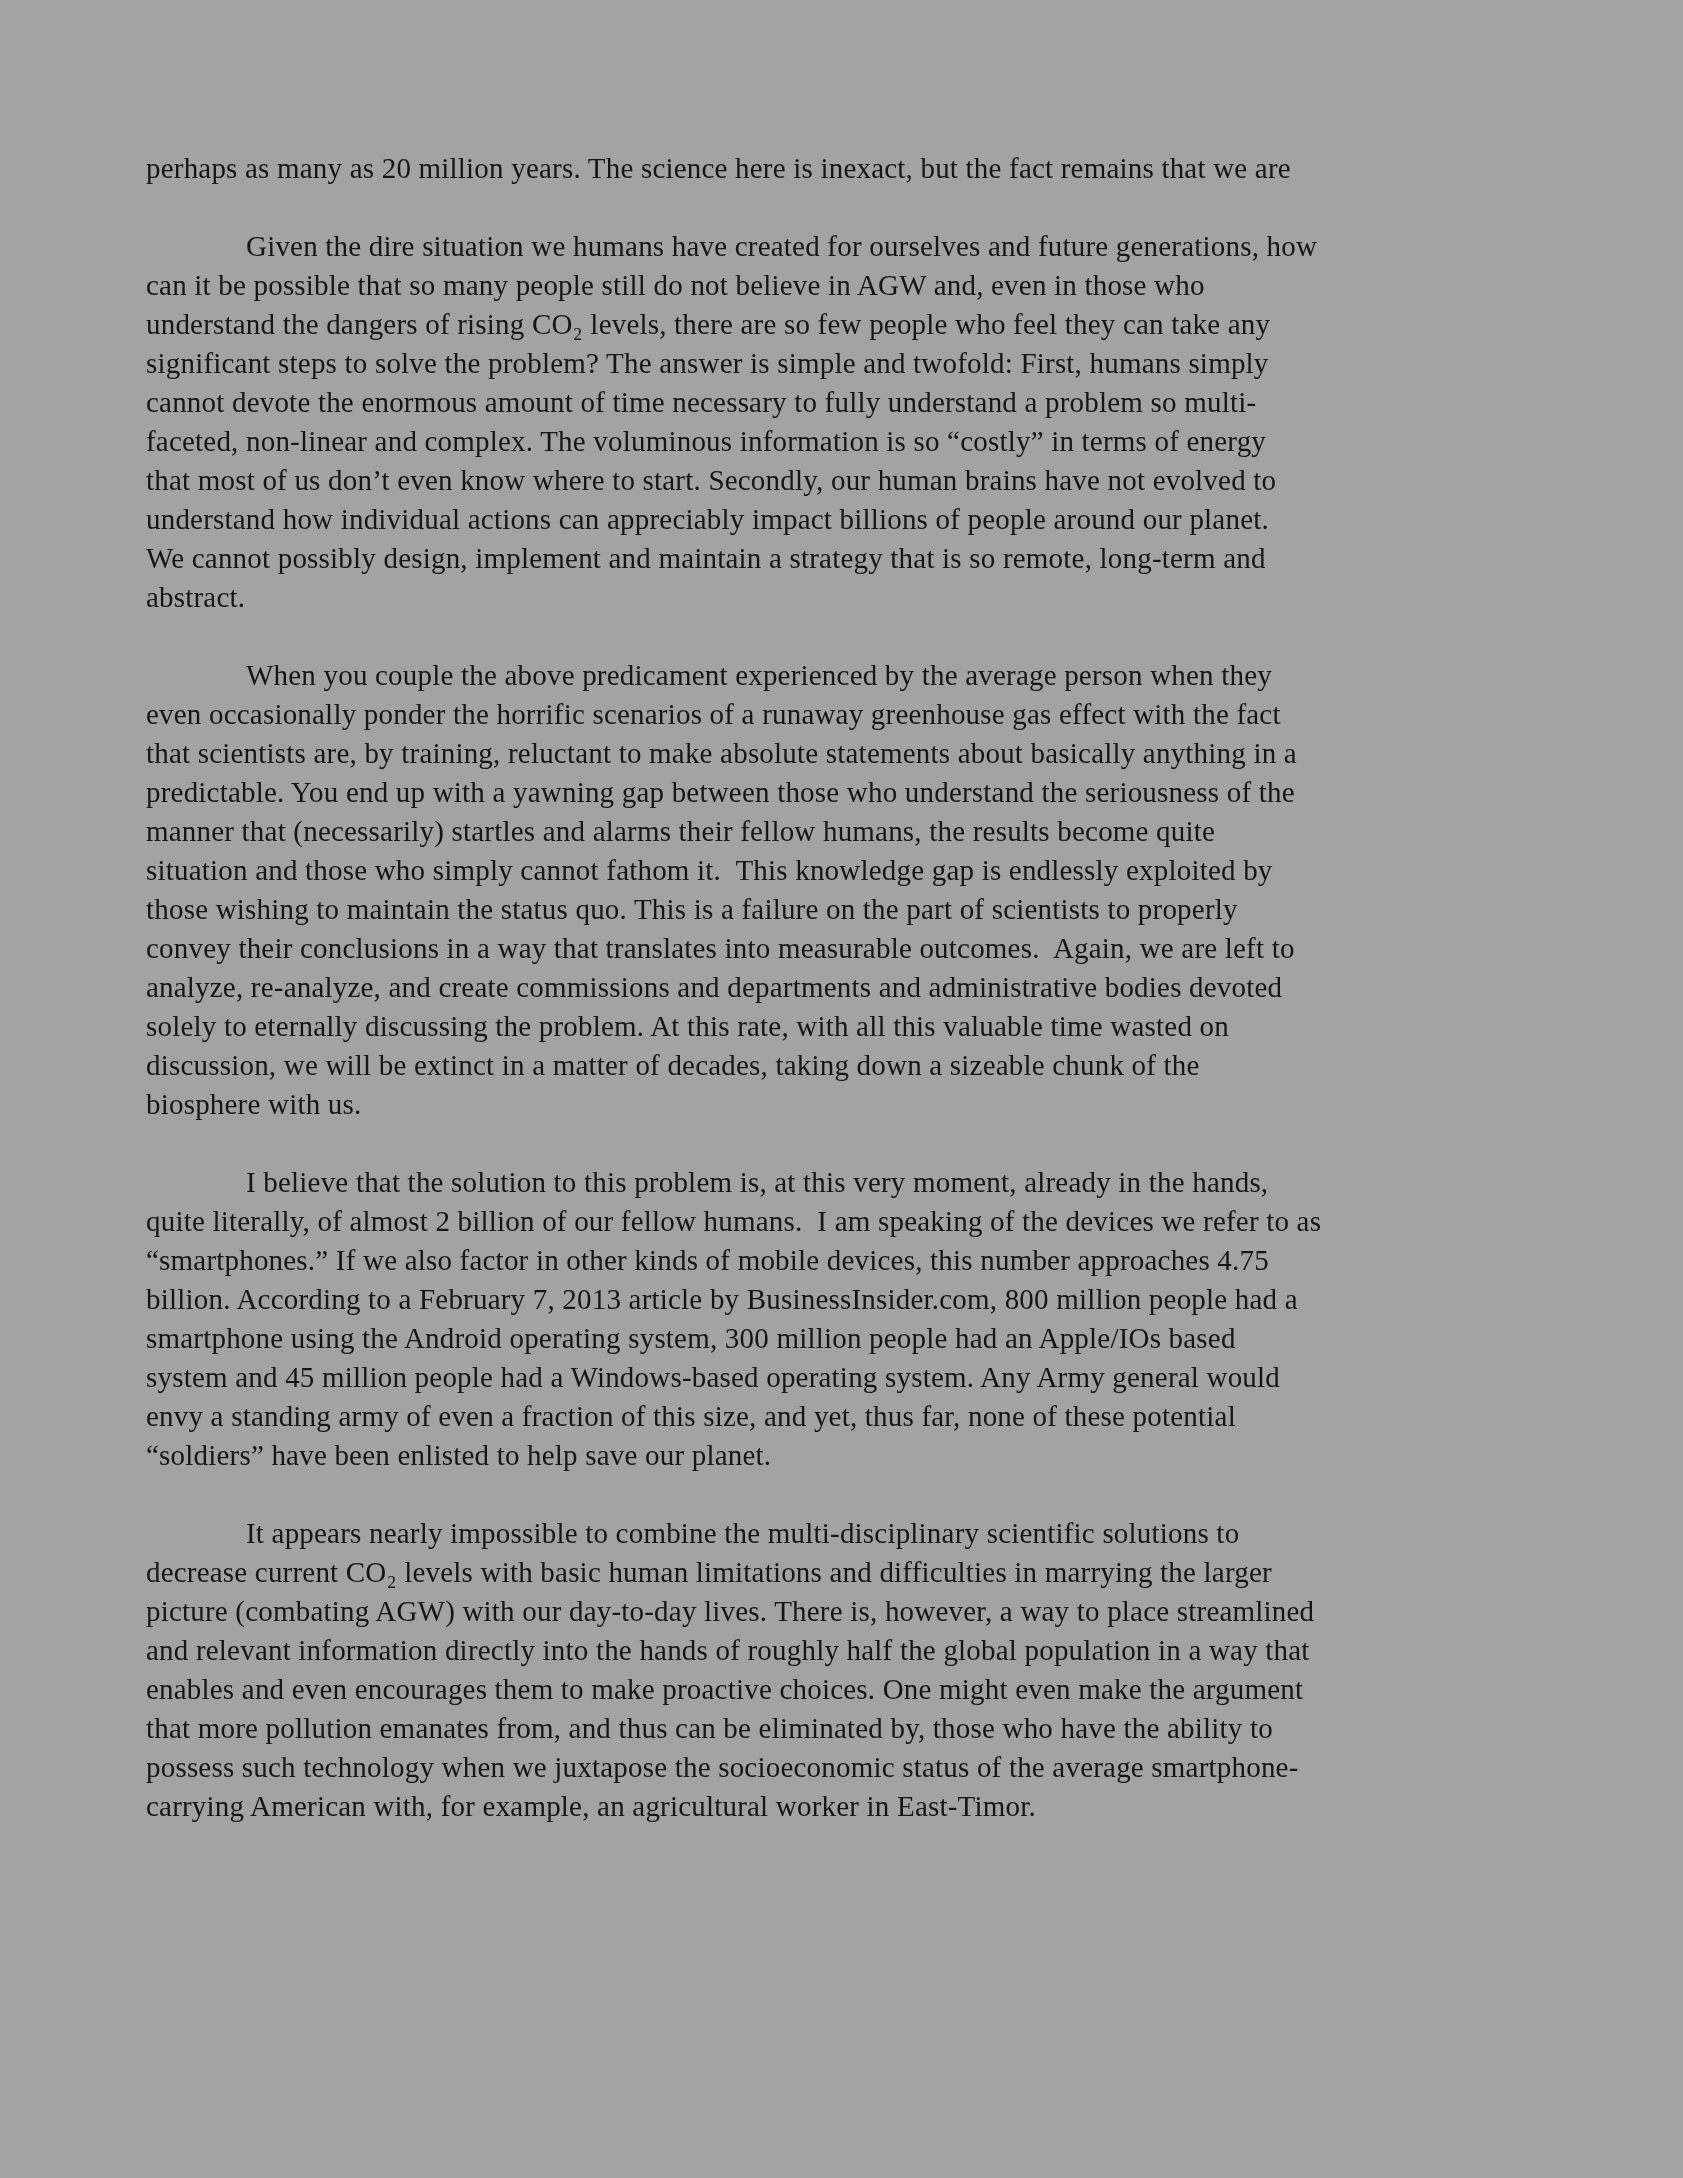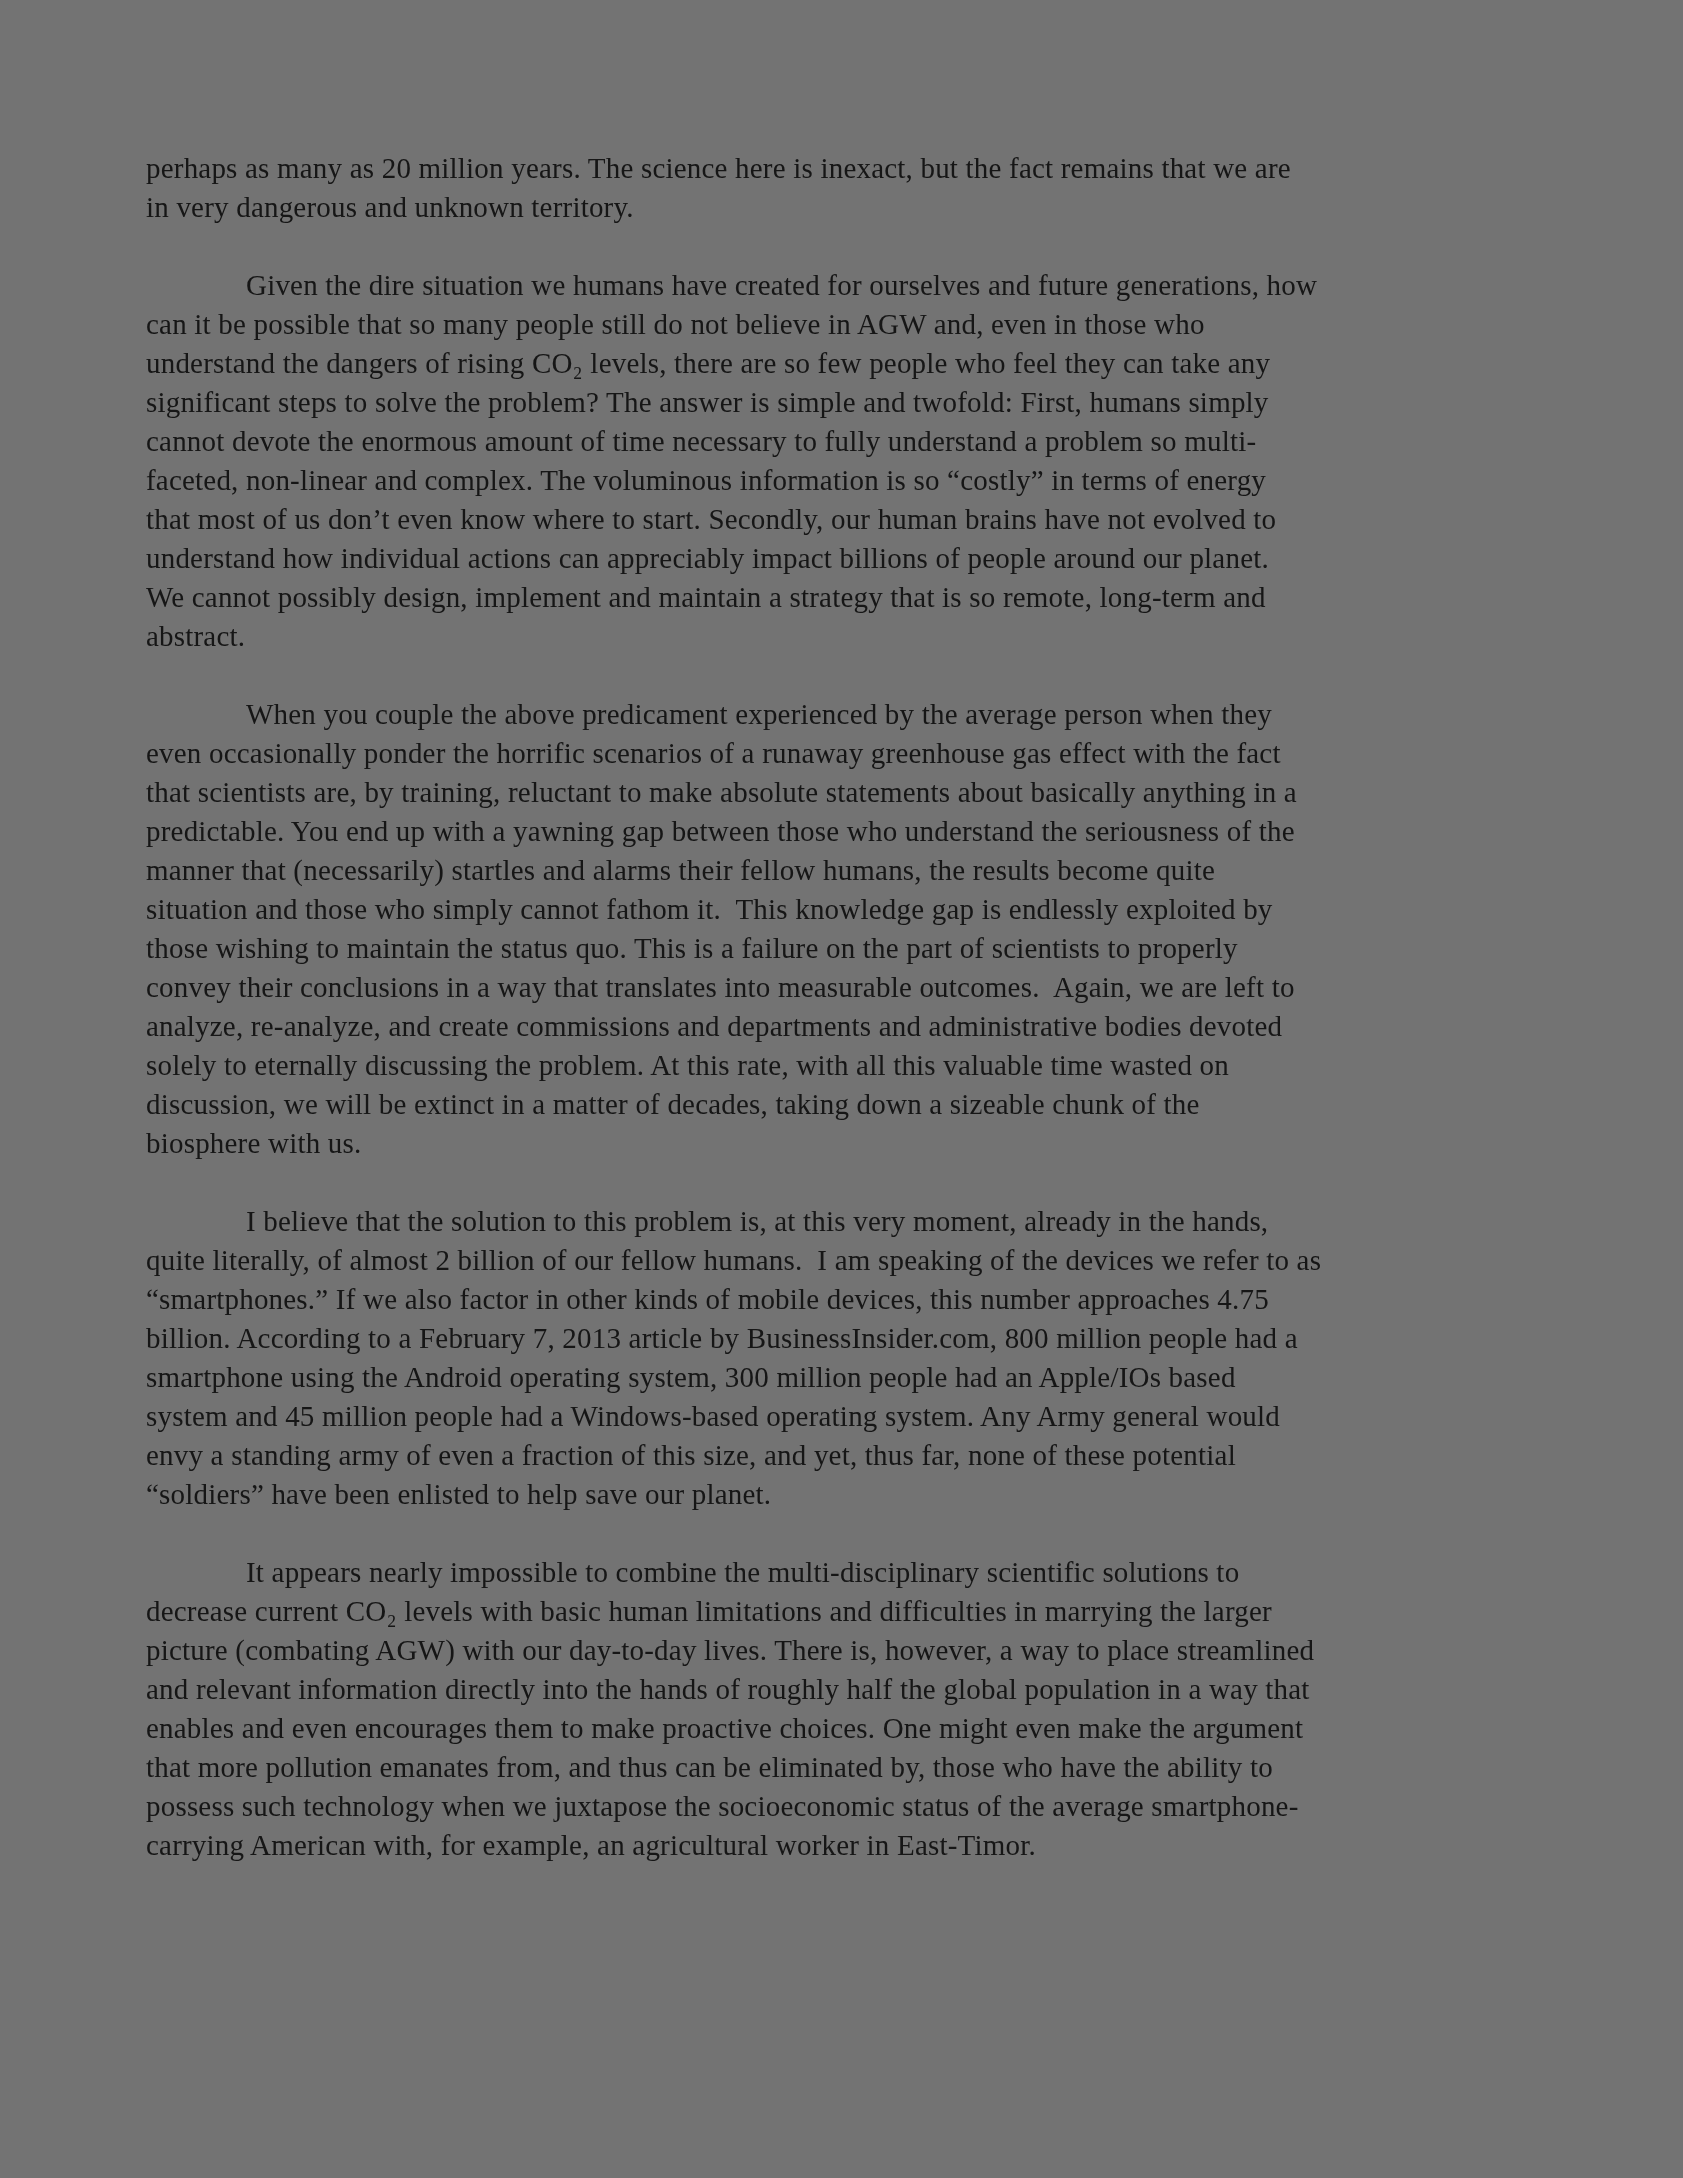--- a/index.html
+++ b/index.html
@@ -10,21 +10,21 @@
   body {
     width: 1683px;
     height: 2178px;
     font-family: "Liberation Serif", "DejaVu Serif", serif;
     color: #161616;
   }
   .page {
     box-sizing: border-box;
     width: 1683px;
     height: 2178px;
-    background: #737373;
+    background: #a3a3a3;
     padding: 149px 139px 0 146px;
     overflow: hidden;
   }
   .doc-body {
     width: 1399px;
   }
   .paragraph {
     margin: 0 0 39px 0;
   }
   .line {
@@ -37,21 +37,20 @@
     padding-left: 100px;
   }
 </style>
 </head>
 <body>
 
 <div class="page">
   <div id="doc-body" class="doc-body">
       <div class="paragraph">
         <div class="line">perhaps as many as 20 million years. The science here is inexact, but the fact remains that we are</div>
-        <div class="line">in very dangerous and unknown territory.</div>
       </div>
       <div class="paragraph">
         <div class="line first-indent">Given the dire situation we humans have created for ourselves and future generations, how</div>
         <div class="line">can it be possible that so many people still do not believe in AGW and, even in those who</div>
         <div class="line">understand the dangers of rising CO₂ levels, there are so few people who feel they can take any</div>
         <div class="line">significant steps to solve the problem? The answer is simple and twofold: First, humans simply</div>
         <div class="line">cannot devote the enormous amount of time necessary to fully understand a problem so multi-</div>
         <div class="line">faceted, non-linear and complex. The voluminous information is so “costly” in terms of energy</div>
         <div class="line">that most of us don’t even know where to start. Secondly, our human brains have not evolved to</div>
         <div class="line">understand how individual actions can appreciably impact billions of people around our planet.</div>

